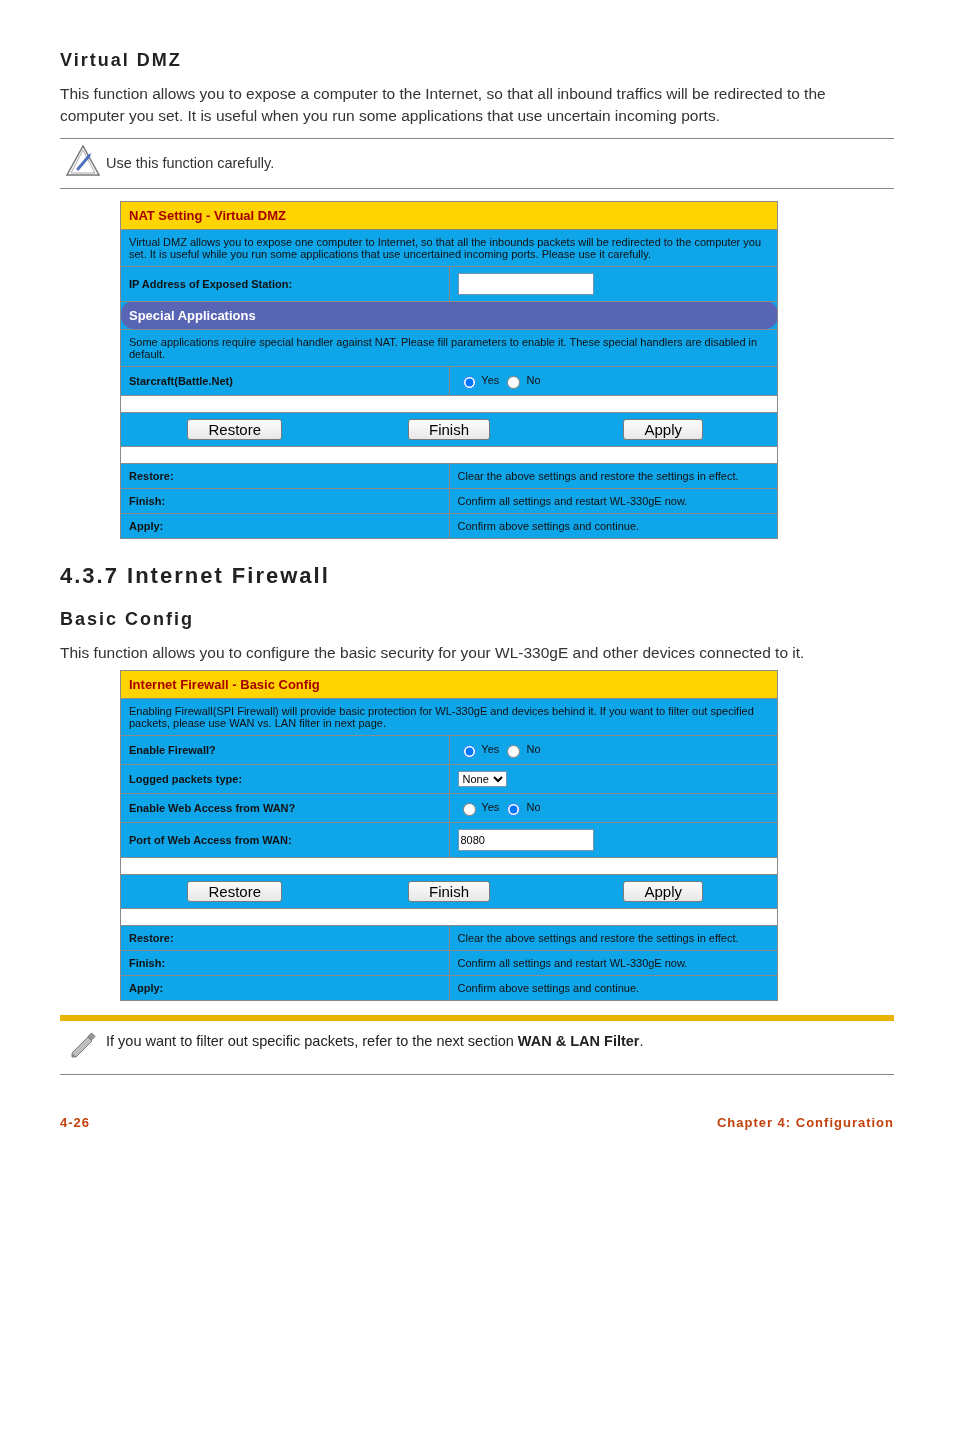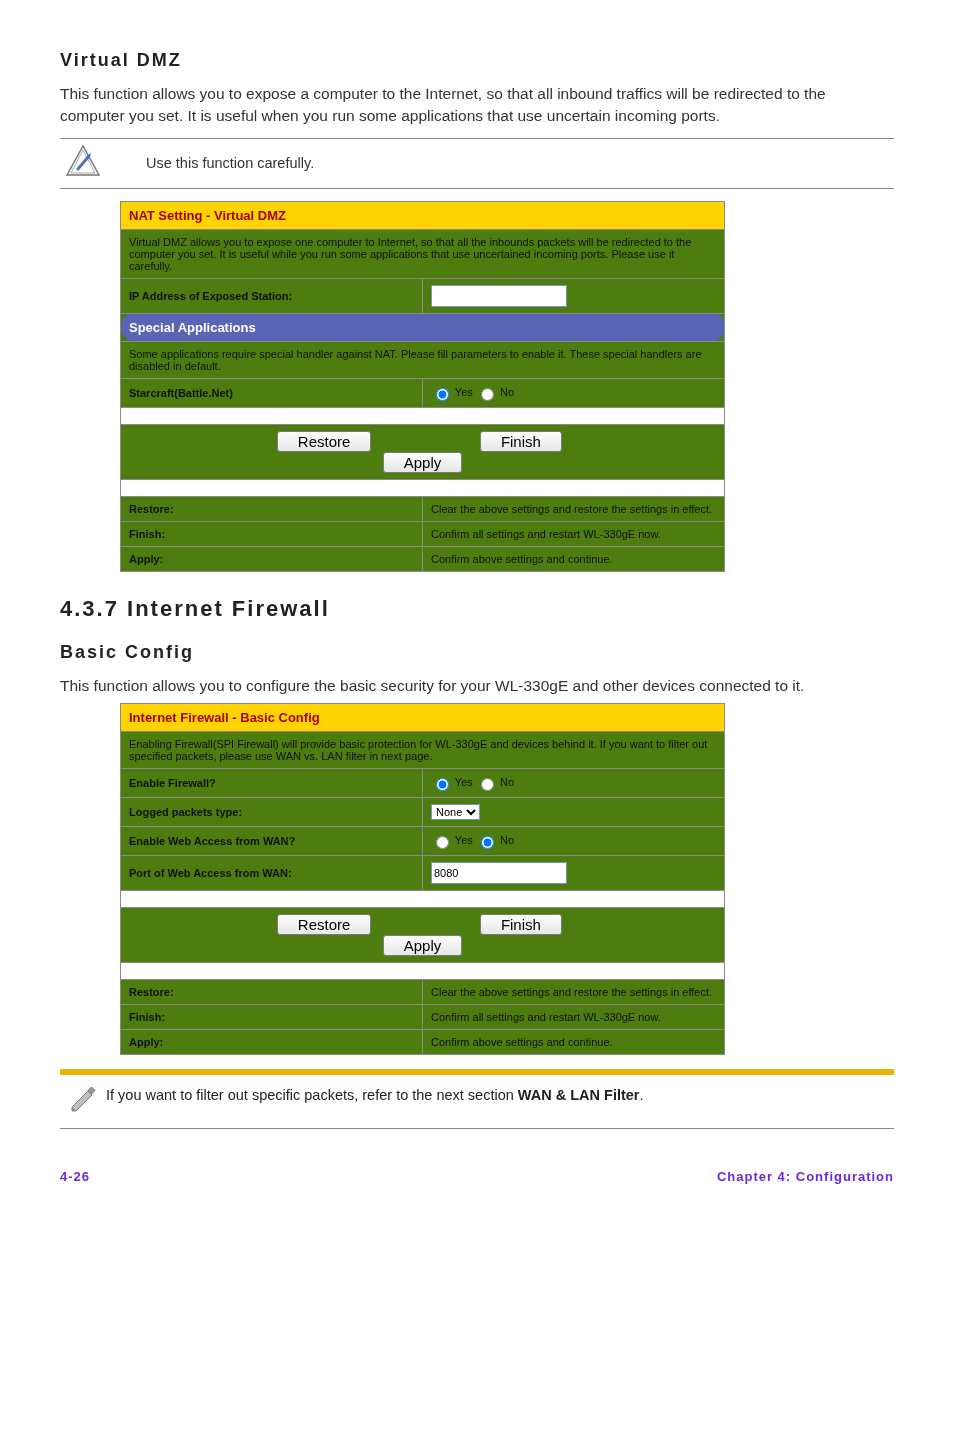--- a/index.html
+++ b/index.html
@@ -30,21 +30,20 @@
   }
 
   
   .callout-row {
     display: flex;
     align-items: center;
     border-top: 1px solid #888;
     border-bottom: 1px solid #888;
     margin: 10px 0 12px 0;
     padding: 4px 0;
-    gap: 40px;
   }
   .callout-icon, .note-icon {
     width: 46px;
     flex: 0 0 auto;
     text-align: center;
   }
   .callout-text {
     font-size: 14.5px;
     color: #333;
   }
@@ -62,22 +61,22 @@
     padding: 2px 0;
   }
 
   .panel-wrap {
     margin-left: 60px;
     margin-bottom: 10px;
   }
 
   table.panel {
     border-collapse: collapse;
-    width: 605px;
-    background: #4d7c0f;
+    width: 658px;
+    background: #0ea5e9;
     font-family: Verdana, Arial, sans-serif;
     font-size: 11px;
     color: #111;
   }
   table.panel td, table.panel th {
     border: 1px solid #8a8a8a;
     padding: 6px 8px;
     vertical-align: middle;
   }
   td.title-bar {
@@ -139,21 +138,21 @@
     font-size: 11px;
     background: #fff;
   }
 
   .footer {
     display: flex;
     justify-content: space-between;
     font-size: 13px;
     font-weight: bold;
     margin-top: 40px;
-    color: #6d28d9;
+    color: #c2410c;
     letter-spacing: 1px;
   }
 </style>
 </head>
 <body>
 
 <div class="heading-h3">Virtual DMZ</div>
 <p class="body-para">This function allows you to expose a computer to the Internet, so that all inbound traffics will be redirected to the computer you set. It is useful when you run some applications that use uncertain incoming ports.</p>
 
 <div class="callout-row">

